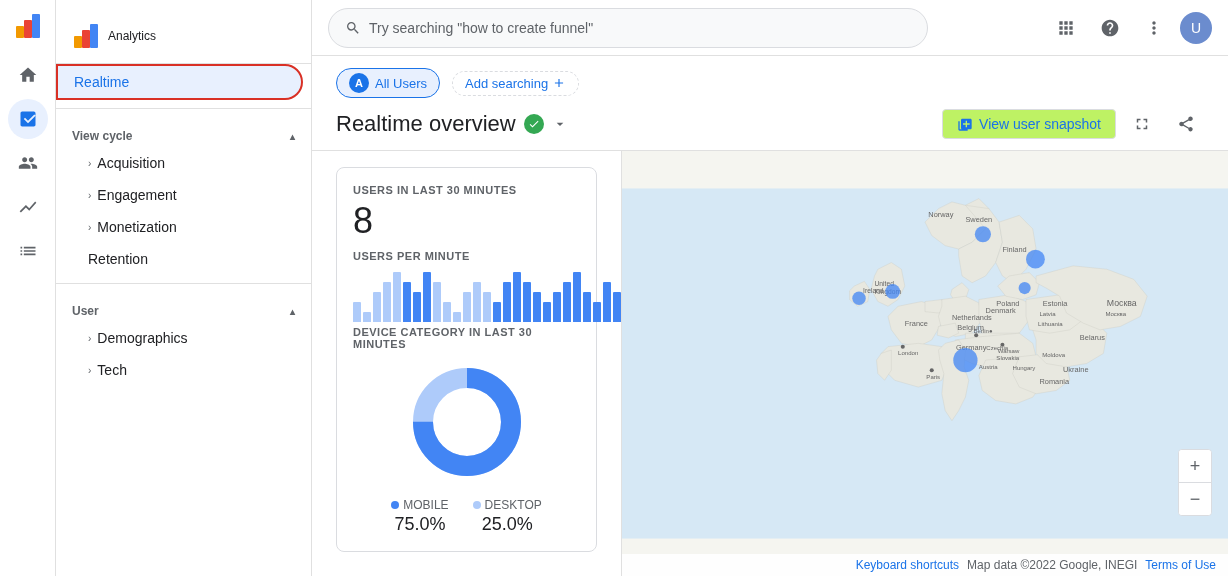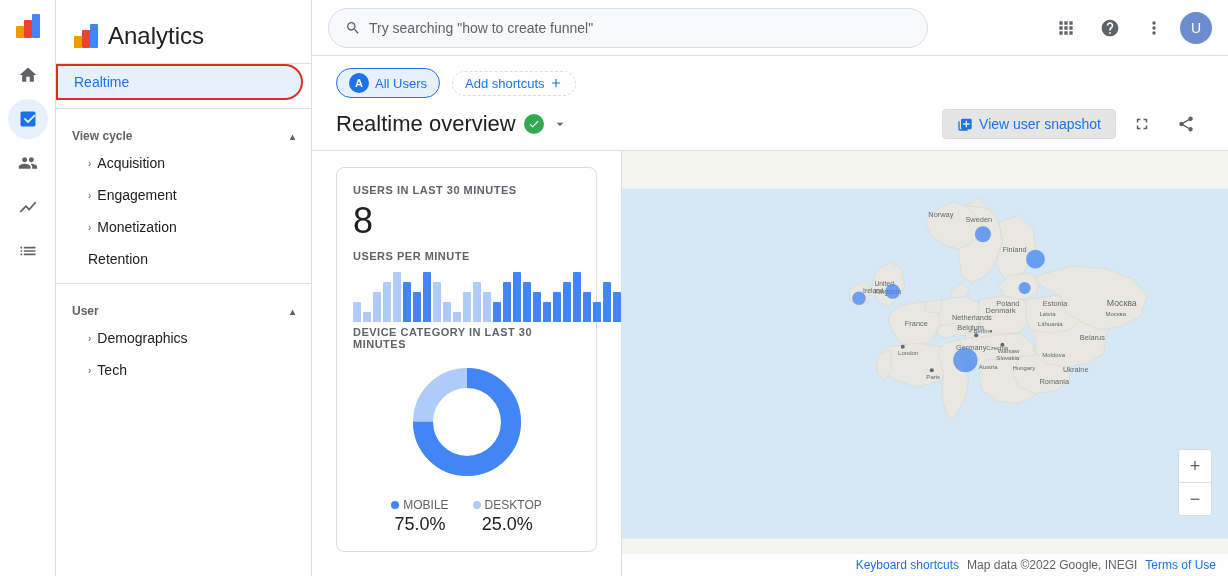--- a/index.html
+++ b/index.html
@@ -241,21 +241,21 @@
     .view-snapshot-btn {
       display: flex;
       align-items: center;
       gap: 6px;
       border: 1px solid #dadce0;
       border-radius: 4px;
       padding: 6px 14px;
       font-size: 14px;
       color: #1a73e8;
       cursor: pointer;
-      background: #e5e5e5;
+      background: #bef264;
     }
     .icon-btn {
       width: 36px;
       height: 36px;
       border-radius: 50%;
       display: flex;
       align-items: center;
       justify-content: center;
       cursor: pointer;
       color: #5f6368;
@@ -467,21 +467,21 @@
 <div class="content-area">
 
   <div class="sidebar">
 
     <div style="height:56px; display:flex; align-items:center; padding:0 16px; border-bottom:1px solid #e0e0e0; gap:8px;">
       <svg class="logo-icon" viewBox="0 0 28 28" xmlns="http://www.w3.org/2000/svg">
         <rect x="2" y="14" width="8" height="12" fill="#f29900" rx="1"></rect>
         <rect x="10" y="8" width="8" height="18" fill="#ea4335" rx="1"></rect>
         <rect x="18" y="2" width="8" height="24" fill="#4285f4" rx="1"></rect>
       </svg>
-      <span style="font-size:24px; color:#202124;">Analytics</span>
+      <span style="font-size:12px; color:#202124;">Analytics</span>
     </div>
 
 
     <div class="sidebar-item active">
       <span>Realtime</span>
     </div>
 
     <div class="divider"></div>
 
     <div class="section-header">
@@ -551,21 +551,21 @@
       </div>
     </div>
 
     <div class="panel-header">
       <div class="user-filter-row">
         <div class="all-users-badge">
           <span class="badge-letter">A</span>
           <span>All Users</span>
         </div>
         <div class="add-comparison-btn">
-          <span>Add shortcuts</span>
+          <span>Add searching</span>
           <svg width="14" height="14" viewBox="0 0 24 24" fill="#1a73e8">
               <path d="M19 13h-6v6h-2v-6H5v-2h6V5h2v6h6v2z"></path>
             </svg>
         </div>
       </div>
       <div class="page-title-row">
         <div class="page-title-left">
           <span class="page-title">Realtime overview</span>
           <div class="check-badge">
             <svg width="12" height="12" viewBox="0 0 24 24" fill="white">

